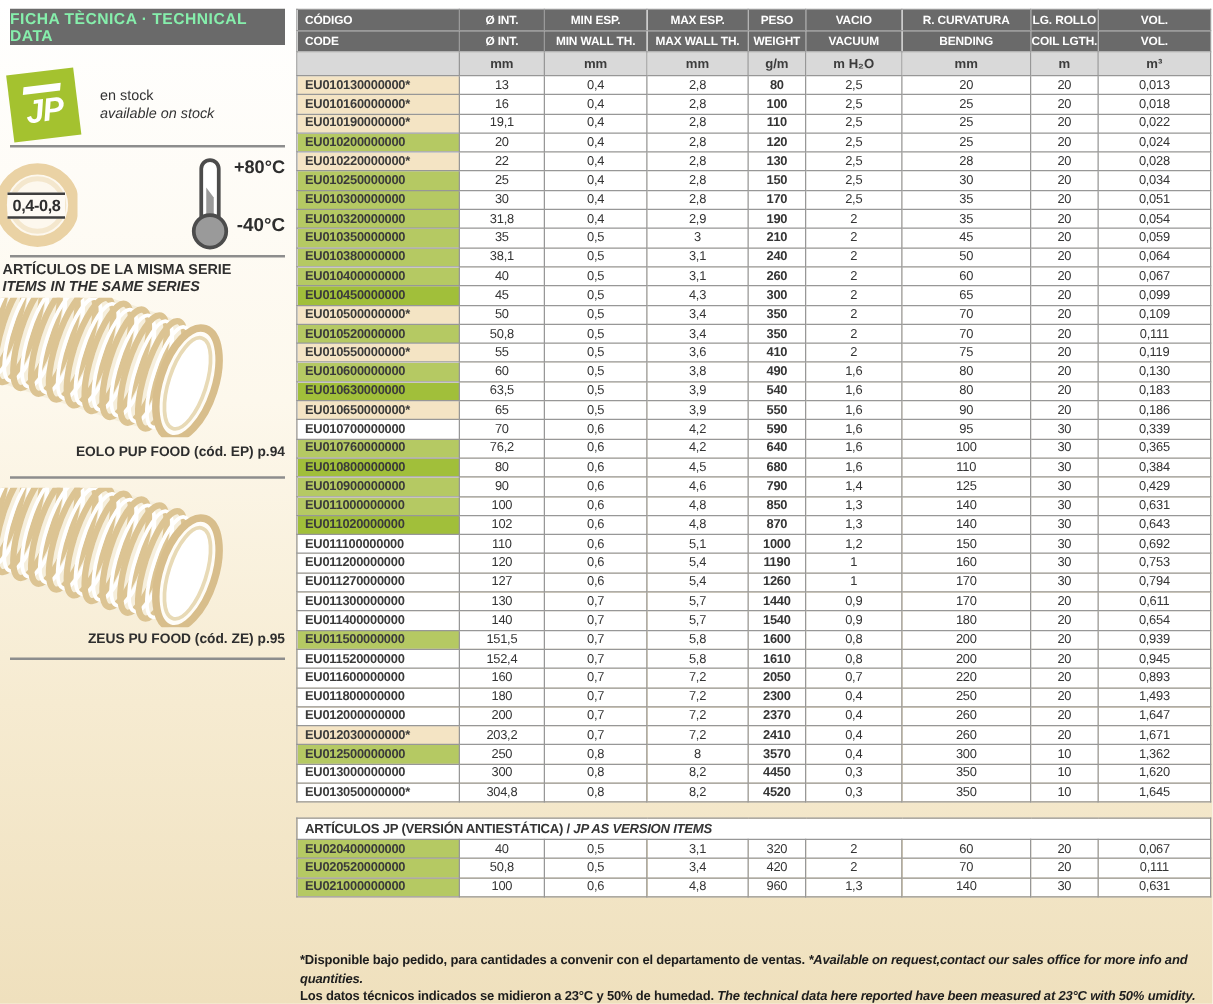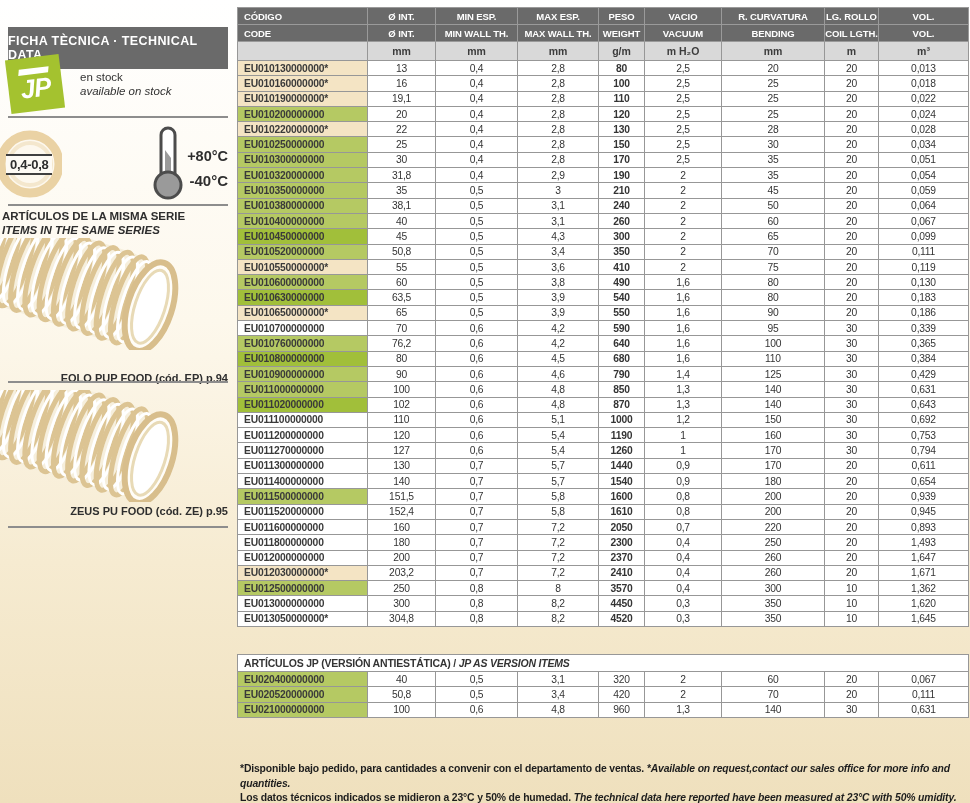--- a/index.html
+++ b/index.html
@@ -5,45 +5,45 @@
   * { margin:0; padding:0; box-sizing:border-box; }
   html,body { width:970px; height:803px; }
   body {
     font-family:"Liberation Sans", sans-serif;
     background:linear-gradient(180deg,#ffffff 0%,#fdf8ec 40%,#f6ebd1 70%,#efe0bd 100%);
     position:relative; overflow:hidden; color:#2e2e2e;
   }
   .abs { position:absolute; }
 
   
-  .title-bar { left:8px; top:7px; width:220px; height:42px; background:#6a6a6a;
-    color:#ffffff; font-weight:bold; font-size:12.5px; letter-spacing:0.4px;
-    display:flex; align-items:center; justify-content:center;margin-top:20px; }
+  .title-bar { left:8px; top:7px; width:220px; height:29px; background:#6a6a6a;
+    color:#86efac; font-weight:bold; font-size:12.5px; letter-spacing:0.4px;
+    display:flex; align-items:center; justify-content:center; }
   .logo-row { left:8px; top:56px; width:220px; height:56px; display:flex; align-items:center; }
   .jp-logo { width:54px; height:54px; background:#a4c22f; display:flex; flex-direction:column;
     align-items:center; justify-content:center; transform:rotate(-7deg); }
   .jp-bar { width:30px; height:6px; background:#fff; margin-bottom:2px; transform:skewX(-12deg); }
   .jp-txt { color:#fff; font-weight:bold; font-style:italic; font-size:26px; line-height:24px; letter-spacing:-1px; }
   .stock-txt { margin-left:18px; font-size:11.5px; line-height:14px; color:#333; }
   .stock-en { font-style:italic; }
   .divider { left:8px; width:220px; height:2px; background:#8d8d8d; }
   .icons-row { left:0; top:124px; width:228px; height:80px; }
   .section-circle { position:absolute; left:0; top:2px; width:62px; height:76px; }
   .wall-label { position:absolute; left:6px; top:30px; background:#fdfaf4;
     border-top:2px solid #3f3f3f; border-bottom:2px solid #3f3f3f;
     font-weight:bold; font-size:13px; padding:1px 4px; letter-spacing:-0.3px; }
   .thermo { position:absolute; left:148px; top:0px; }
-  .temp-max { position:absolute; left:178px; top:24px; width:50px; text-align:right; font-weight:bold; font-size:14.5px; }
+  .temp-max { position:absolute; left:178px; top:2px; width:50px; text-align:right; font-weight:bold; font-size:14.5px; }
   .temp-min { position:absolute; left:178px; top:48px; width:50px; text-align:right; font-weight:bold; font-size:15px; }
   .series-block { left:2px; top:210px; width:226px; font-weight:bold; font-size:11.5px; line-height:13.5px; }
   .series-en { font-style:italic; }
   .hose-box { left:0; width:222px; height:112px; overflow:hidden; }
   .hose1 { top:238px; } .hose2 { top:390px; }
   .prod-label { left:8px; width:220px; text-align:right; font-weight:bold; font-size:11px; }
-  .plabel1 { top:356px;margin-top:16px; } .plabel2 { top:505px; }
+  .plabel1 { top:356px; } .plabel2 { top:505px; }
 
   
   table { border-collapse:collapse; table-layout:fixed; width:731px; }
   .t-wrap1 { left:237px; top:7px; }
   .t-wrap2 { left:237px; top:654px; }
   td, th { border:1px solid #979797; overflow:hidden; white-space:nowrap; }
   th { background:#6a6a6a; color:#fff; font-size:9.5px; font-weight:bold;
        height:17px; text-align:center; border-color:#9a9a9a; letter-spacing:-0.1px; }
   th.code-h { text-align:left; padding-left:6px; }
   tr.units td { background:#d9d9d9; font-weight:bold; font-size:10.5px; color:#3c3c3c;
@@ -346,20 +346,31 @@
           <td class="">45</td>
           <td class="">0,5</td>
           <td class="">4,3</td>
           <td class="peso-bold">300</td>
           <td class="">2</td>
           <td class="">65</td>
           <td class="">20</td>
           <td class="">0,099</td>
         </tr>
         <tr>
+          <td class="code hl-tan">EU010500000000*</td>
+          <td class="">50</td>
+          <td class="">0,5</td>
+          <td class="">3,4</td>
+          <td class="peso-bold">350</td>
+          <td class="">2</td>
+          <td class="">70</td>
+          <td class="">20</td>
+          <td class="">0,109</td>
+        </tr>
+        <tr>
           <td class="code hl-green">EU010520000000</td>
           <td class="">50,8</td>
           <td class="">0,5</td>
           <td class="">3,4</td>
           <td class="peso-bold">350</td>
           <td class="">2</td>
           <td class="">70</td>
           <td class="">20</td>
           <td class="">0,111</td>
         </tr>

